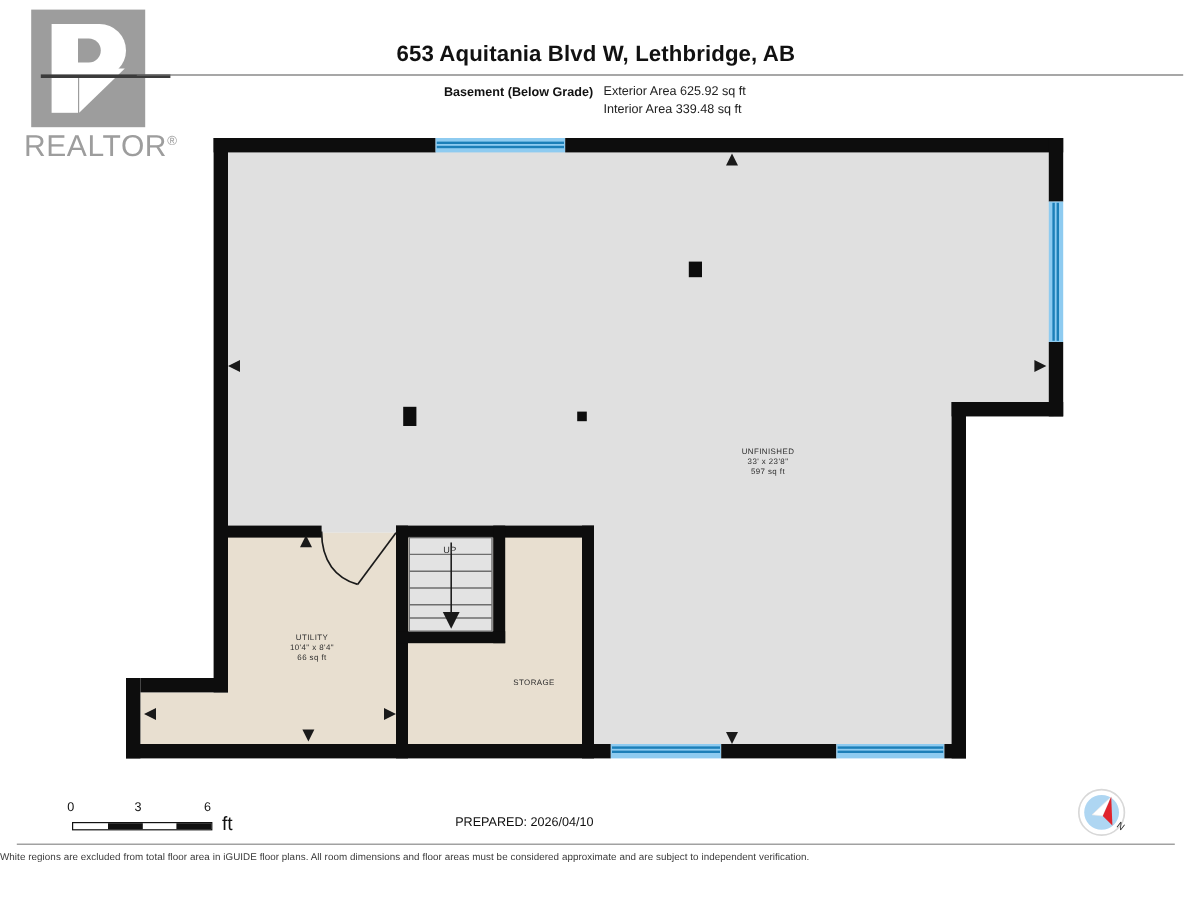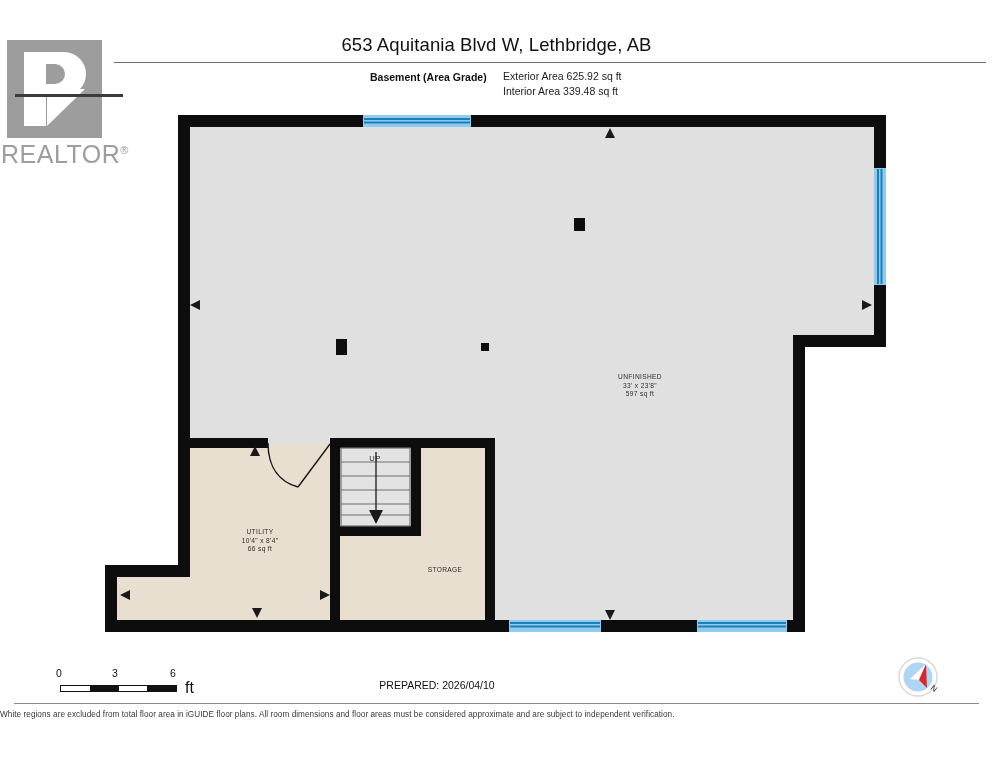--- a/index.html
+++ b/index.html
@@ -13,25 +13,24 @@
     height: 768px;
     position: relative;
     font-family: "Liberation Sans", sans-serif;
     color: #1a1a1a;
     overflow: hidden;
   }
 
   
   #realtor-logo {
     position: absolute;
-    left: 1px;
+    left: 20px;
     top: 8px;
     width: 122px;
     height: 128px;
-    margin-top: 32px;
   }
   #realtor-mark {
     position: absolute;
     left: 6px;
     top: 0px;
     width: 95px;
     height: 98px;
     background: #9d9d9d;
   }
   
@@ -95,21 +94,21 @@
   }
 
   
   #plan-title {
     position: absolute;
     left: 0;
     top: 34px;
     width: 993px;
     text-align: center;
     font-size: 18.5px;
-    font-weight: normal;
+    font-weight: bold;
     letter-spacing: 0.1px;
     color: #111;
   }
   #title-rule {
     position: absolute;
     left: 114px;
     top: 62px;
     width: 872px;
     height: 1px;
     background: #6e6e6e;
@@ -274,21 +273,21 @@
     <div class="r-leg"></div>
   </div>
   <div id="realtor-rule"></div>
   <div id="realtor-word"><span>REALTOR</span><span id="realtor-reg">®</span></div>
 </div>
 
 <div id="plan-title">653 Aquitania Blvd W, Lethbridge, AB</div>
 <div id="title-rule"></div>
 
 <div id="subheader">
-  <div id="subheader-left">Basement (Area Grade)</div>
+  <div id="subheader-left">Basement (Below Grade)</div>
   <div id="subheader-right">
     <div>Exterior Area 625.92 sq ft</div>
     <div>Interior Area 339.48 sq ft</div>
   </div>
 </div>
 
 <svg id="floorplan" width="993" height="768" viewBox="0 0 993 768" xmlns="http://www.w3.org/2000/svg">
 
   <polygon points="190,126 878,126 878,305 878,347 805,347 805,620 495,620 495,444 190,444" fill="#e0e0e0"></polygon>
 

